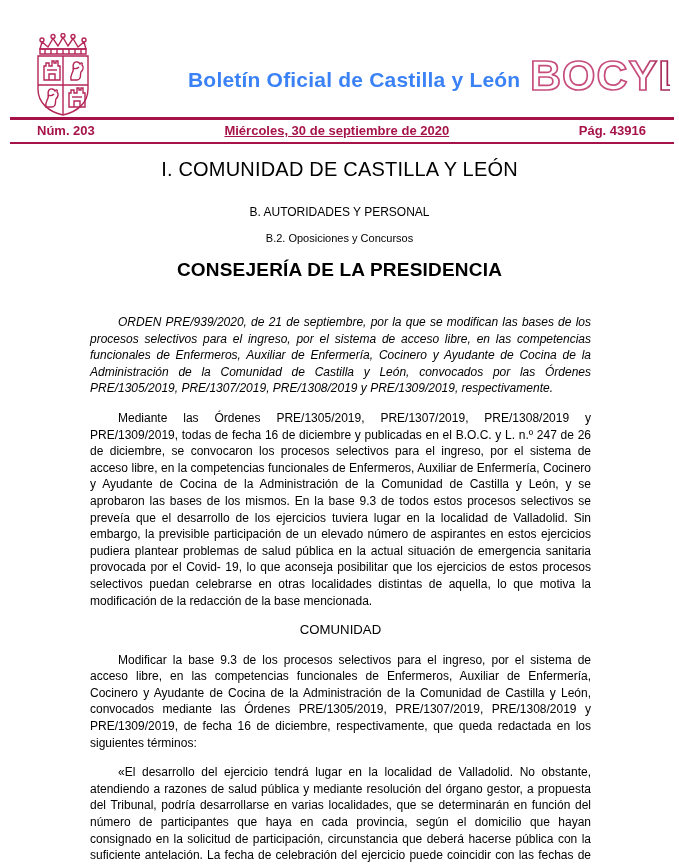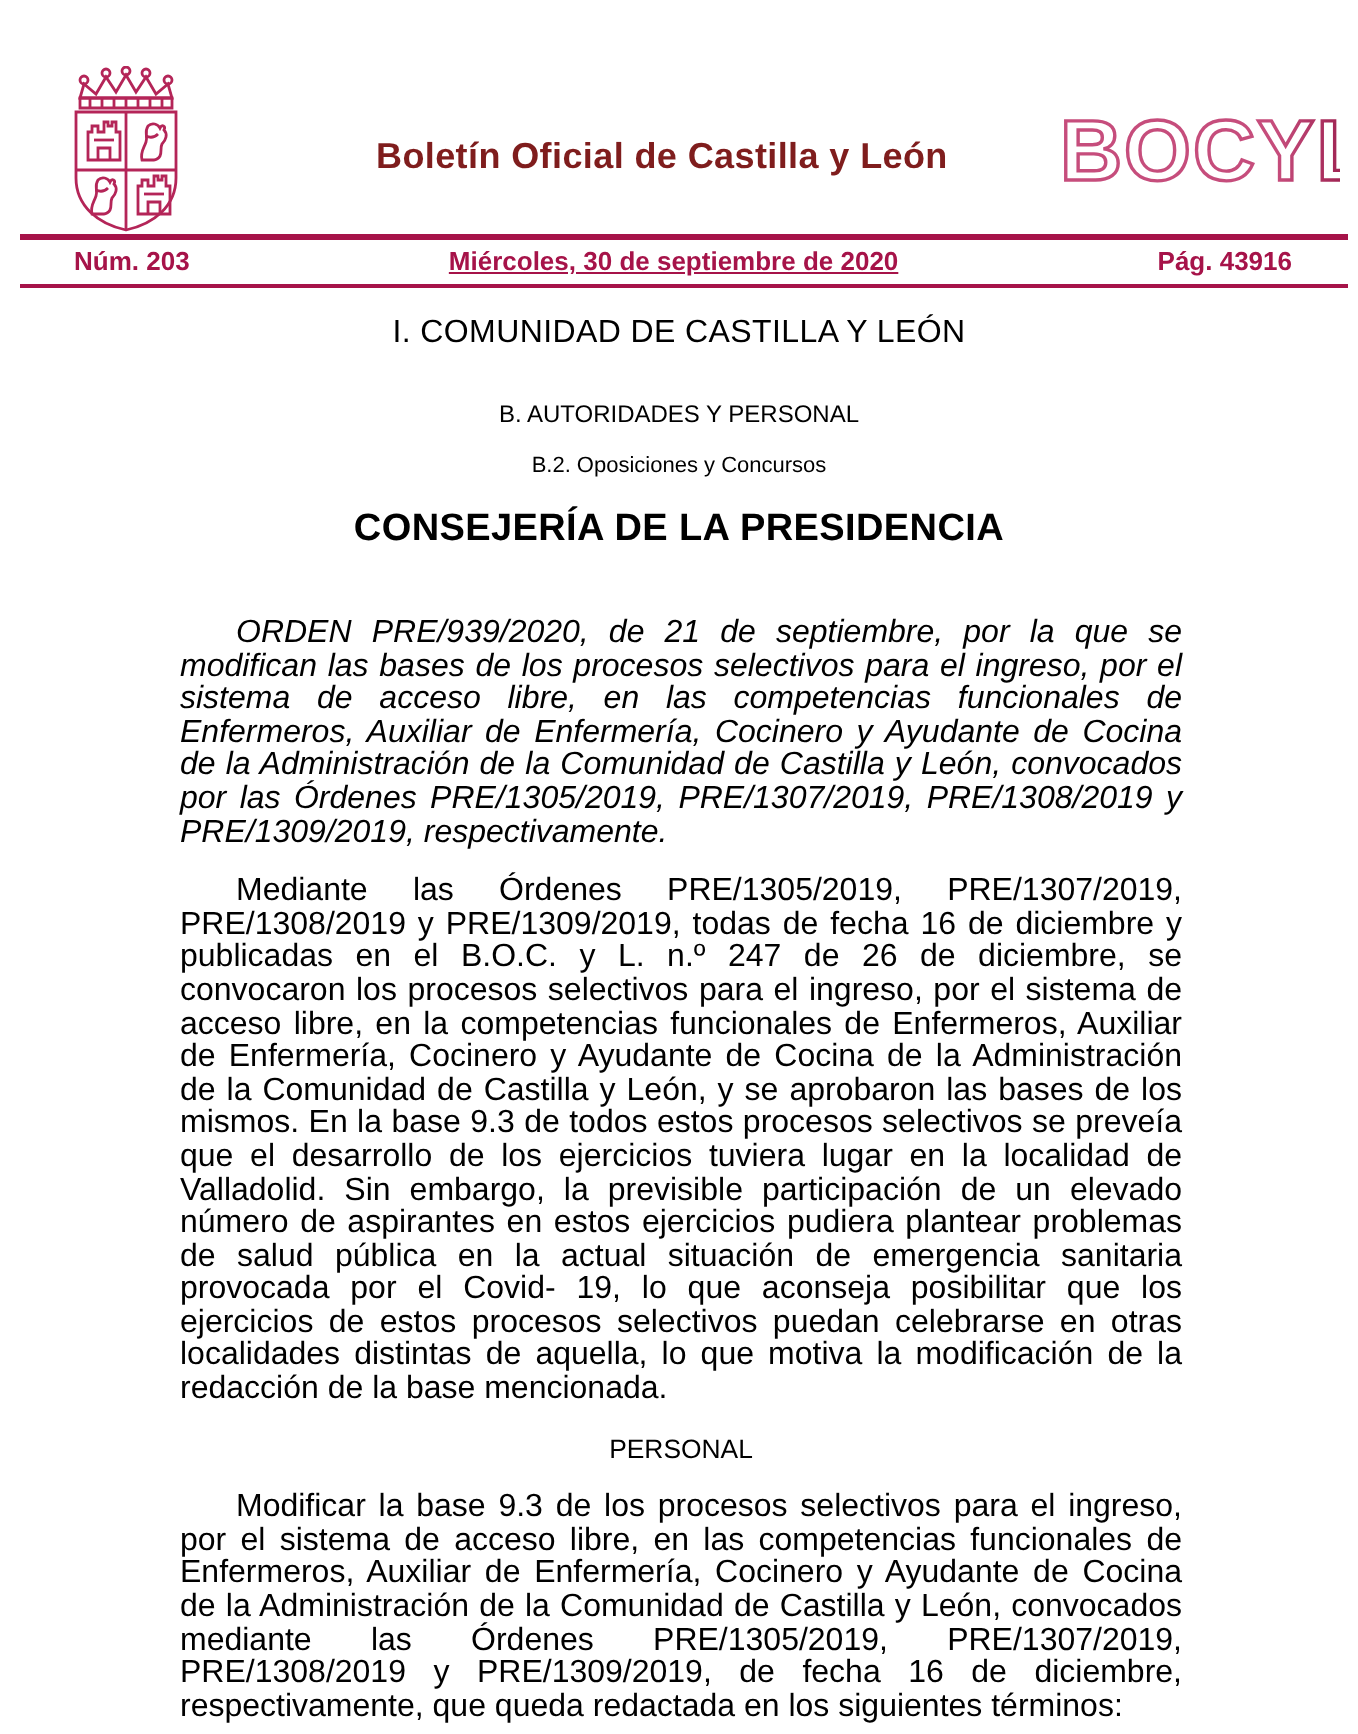--- a/index.html
+++ b/index.html
@@ -16,23 +16,23 @@
     overflow: hidden;
   }
 
   
   .masthead { position: absolute; top: 0; left: 0; right: 0; height: 145px; }
   .coat-of-arms { position: absolute; left: 31px; top: 33px; }
   .masthead-title {
     position: absolute;
     left: 188px;
     top: 68px;
-    font-size: 18px;
+    font-size: 21px;
     font-weight: bold;
-    color: #7f1d1d;
+    color: #3b82f6;
     letter-spacing: 0.2px;
     white-space: nowrap;
   }
   .bocyl-logo { position: absolute; right: 9px; top: 50px; }
 
   
   .issue-bar {
     position: absolute;
     left: 10px;
     right: 5px;
@@ -48,21 +48,21 @@
     font-size: 13px;
   }
   .issue-bar .num { padding-left: 27px; }
   .issue-bar .date { flex: 1; text-align: center; text-decoration: underline; }
   .issue-bar .pag { padding-right: 28px; }
 
   
   .content { position: absolute; top: 140px; left: 0; right: 0; color: #000; }
   .h-section {
     text-align: center;
-    font-size: 16px;
+    font-size: 20px;
     font-weight: normal;
     margin-top: 18px;
     letter-spacing: 0.2px;
   }
   .h-subsection {
     text-align: center;
     font-size: 12px;
     font-weight: normal;
     margin-top: 24px;
   }
@@ -79,21 +79,21 @@
     margin-top: 15px;
     letter-spacing: 0.2px;
   }
 
   
   .body-text {
     width: 501px;
     margin: 13px 0 0 90px;
     text-align: justify;
     text-indent: 28px;
-    font-size: 16px;
+    font-size: 12px;
     line-height: 16.6px;
     color: #000;
   }
   .summary { font-style: italic; margin-top: 33px; }
   .resolve-heading {
     width: 501px;
     margin: 13px 0 0 90px;
     text-align: center;
     font-size: 13.2px;
     line-height: 16.6px;
@@ -179,20 +179,20 @@
 
     <div class="h-subsub">B.2. Oposiciones y Concursos</div>
 
     <div class="h-department">CONSEJERÍA DE LA PRESIDENCIA</div>
 
     <p class="body-text summary">ORDEN PRE/939/2020, de 21 de septiembre, por la que se modifican las bases de los procesos selectivos para el ingreso, por el sistema de acceso libre, en las competencias funcionales de Enfermeros, Auxiliar de Enfermería, Cocinero y Ayudante de Cocina de la Administración de la Comunidad de Castilla y León, convocados por las Órdenes PRE/1305/2019, PRE/1307/2019, PRE/1308/2019 y PRE/1309/2019, respectivamente.</p>
 
     <p class="body-text">Mediante las Órdenes PRE/1305/2019, PRE/1307/2019, PRE/1308/2019 y PRE/1309/2019, todas de fecha 16 de diciembre y publicadas en el B.O.C. y L. n.º 247 de 26 de diciembre, se convocaron los procesos selectivos para el ingreso, por el sistema de acceso libre, en la competencias funcionales de Enfermeros, Auxiliar de Enfermería, Cocinero y Ayudante de Cocina de la Administración de la Comunidad de Castilla y León, y se aprobaron las bases de los mismos. En la base 9.3 de todos estos procesos selectivos se preveía que el desarrollo de los ejercicios tuviera lugar en la localidad de Valladolid. Sin embargo, la previsible participación de un elevado número de aspirantes en estos ejercicios pudiera plantear problemas de salud pública en la actual situación de emergencia sanitaria provocada por el Covid- 19, lo que aconseja posibilitar que los ejercicios de estos procesos selectivos puedan celebrarse en otras localidades distintas de aquella, lo que motiva la modificación de la redacción de la base mencionada.</p>
 
 
-    <div class="resolve-heading">PERSONAL</div>
+    <div class="resolve-heading">COMUNIDAD</div>
 
     <p class="body-text">Modificar la base 9.3 de los procesos selectivos para el ingreso, por el sistema de acceso libre, en las competencias funcionales de Enfermeros, Auxiliar de Enfermería, Cocinero y Ayudante de Cocina de la Administración de la Comunidad de Castilla y León, convocados mediante las Órdenes PRE/1305/2019, PRE/1307/2019, PRE/1308/2019 y PRE/1309/2019, de fecha 16 de diciembre, respectivamente, que queda redactada en los siguientes términos:</p>
 
     <p class="body-text">«El desarrollo del ejercicio tendrá lugar en la localidad de Valladolid. No obstante, atendiendo a razones de salud pública y mediante resolución del órgano gestor, a propuesta del Tribunal, podría desarrollarse en varias localidades, que se determinarán en función del número de participantes que haya en cada provincia, según el domicilio que hayan consignado en la solicitud de participación, circunstancia que deberá hacerse pública con la suficiente antelación. La fecha de celebración del ejercicio puede coincidir con las fechas de celebración de ejercicios de otros procesos selectivos».</p>
 
   </div>
 </div>
 
 </body></html>

